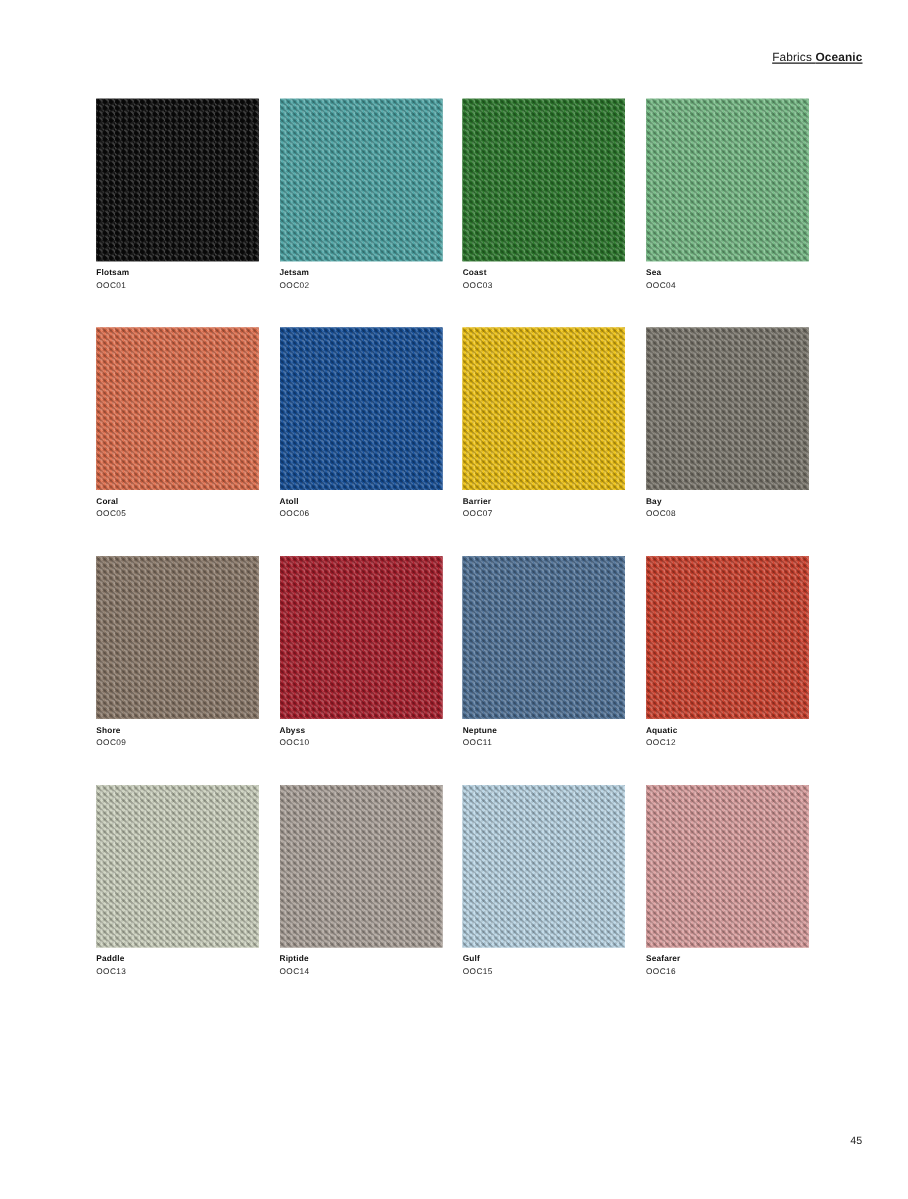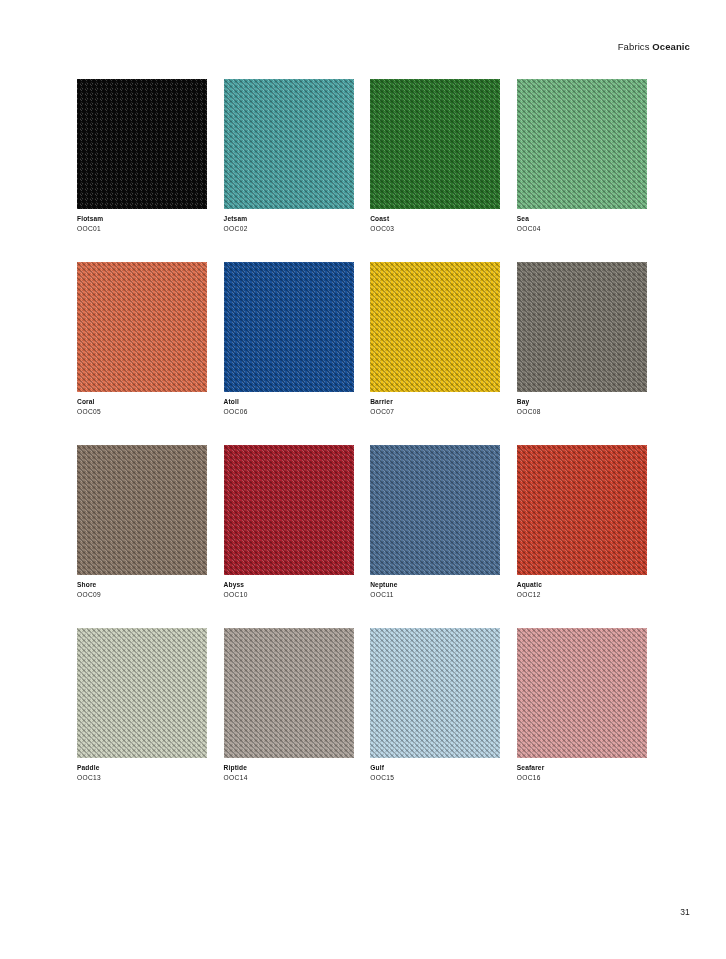--- a/index.html
+++ b/index.html
@@ -18,20 +18,21 @@
 
   
   .page-header {
     position: absolute;
     top: 41px;
     right: 36px;
     font-size: 9.5px;
     letter-spacing: 0.1px;
     color: #1a1a1a;
     white-space: nowrap;
+    text-decoration: underline;
   }
   .page-header .hdr-light { font-weight: 400; }
   .page-header .hdr-bold  { font-weight: 700; }
 
   
   .swatch-grid {
     position: absolute;
     top: 79px;
     left: 77px;
     width: 570px;
@@ -203,13 +204,13 @@
     </div>
     <div class="swatch-cell">
       <div class="swatch-chip" style="background-color: rgb(223, 162, 162); background-image: repeating-linear-gradient(45deg, rgba(255, 255, 255, 0.22) 0px, rgba(255, 255, 255, 0.22) 1.1px, rgba(0, 0, 0, 0) 1.1px, rgba(0, 0, 0, 0) 2.4px, rgba(0, 0, 0, 0.26) 2.4px, rgba(0, 0, 0, 0.26) 3.6px, rgba(0, 0, 0, 0) 3.6px, rgba(0, 0, 0, 0) 5px), repeating-linear-gradient(135deg, rgba(255, 255, 255, 0.1) 0px, rgba(255, 255, 255, 0.1) 1.2px, rgba(0, 0, 0, 0) 1.2px, rgba(0, 0, 0, 0) 2.5px, rgba(0, 0, 0, 0.13) 2.5px, rgba(0, 0, 0, 0.13) 3.7px, rgba(0, 0, 0, 0) 3.7px, rgba(0, 0, 0, 0) 5px), linear-gradient(rgb(223, 162, 162), rgb(223, 162, 162)); background-size: 5px 5px, 5px 5px, 100% 100%;"></div>
       <div class="swatch-meta">
         <span class="swatch-name">Seafarer</span>
         <span class="swatch-code">OOC16</span>
       </div>
     </div>
   </div>
 
-<div class="page-number">31</div>
+<div class="page-number">45</div>
 
 </body></html>

